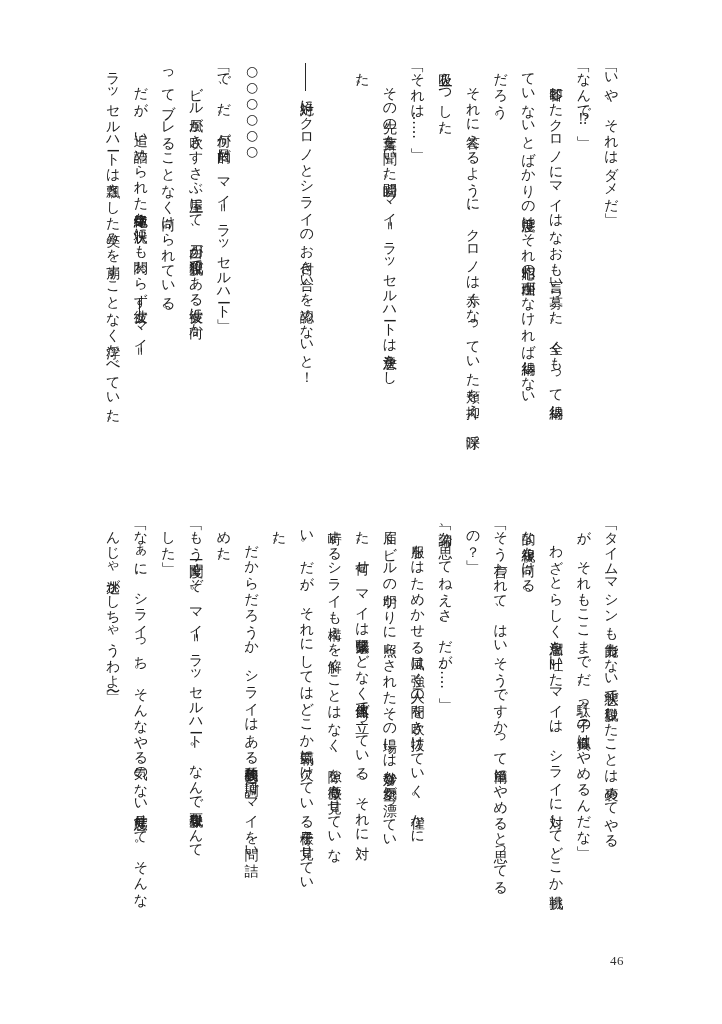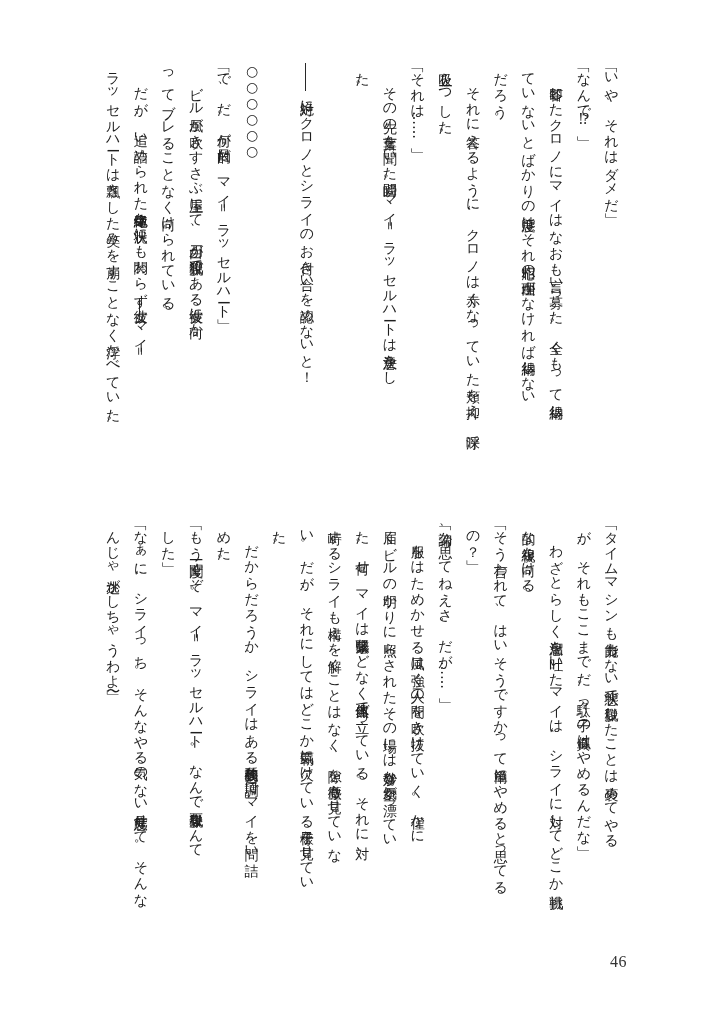--- a/index.html
+++ b/index.html
@@ -33,21 +33,21 @@
       height: 406px;
       white-space: nowrap;
       overflow: visible;
       letter-spacing: 0;
     }
     .page-number {
       position: absolute;
       left: 610px;
       top: 953px;
       font-family: "Liberation Serif", "DejaVu Serif", serif;
-      font-size: 16px;
+      font-size: 13px;
       color: #333333;
       letter-spacing: 0.5px;
     }
   </style>
 </head>
 <body>
 
 <div class="page">
 
   <div class="text-block top">

